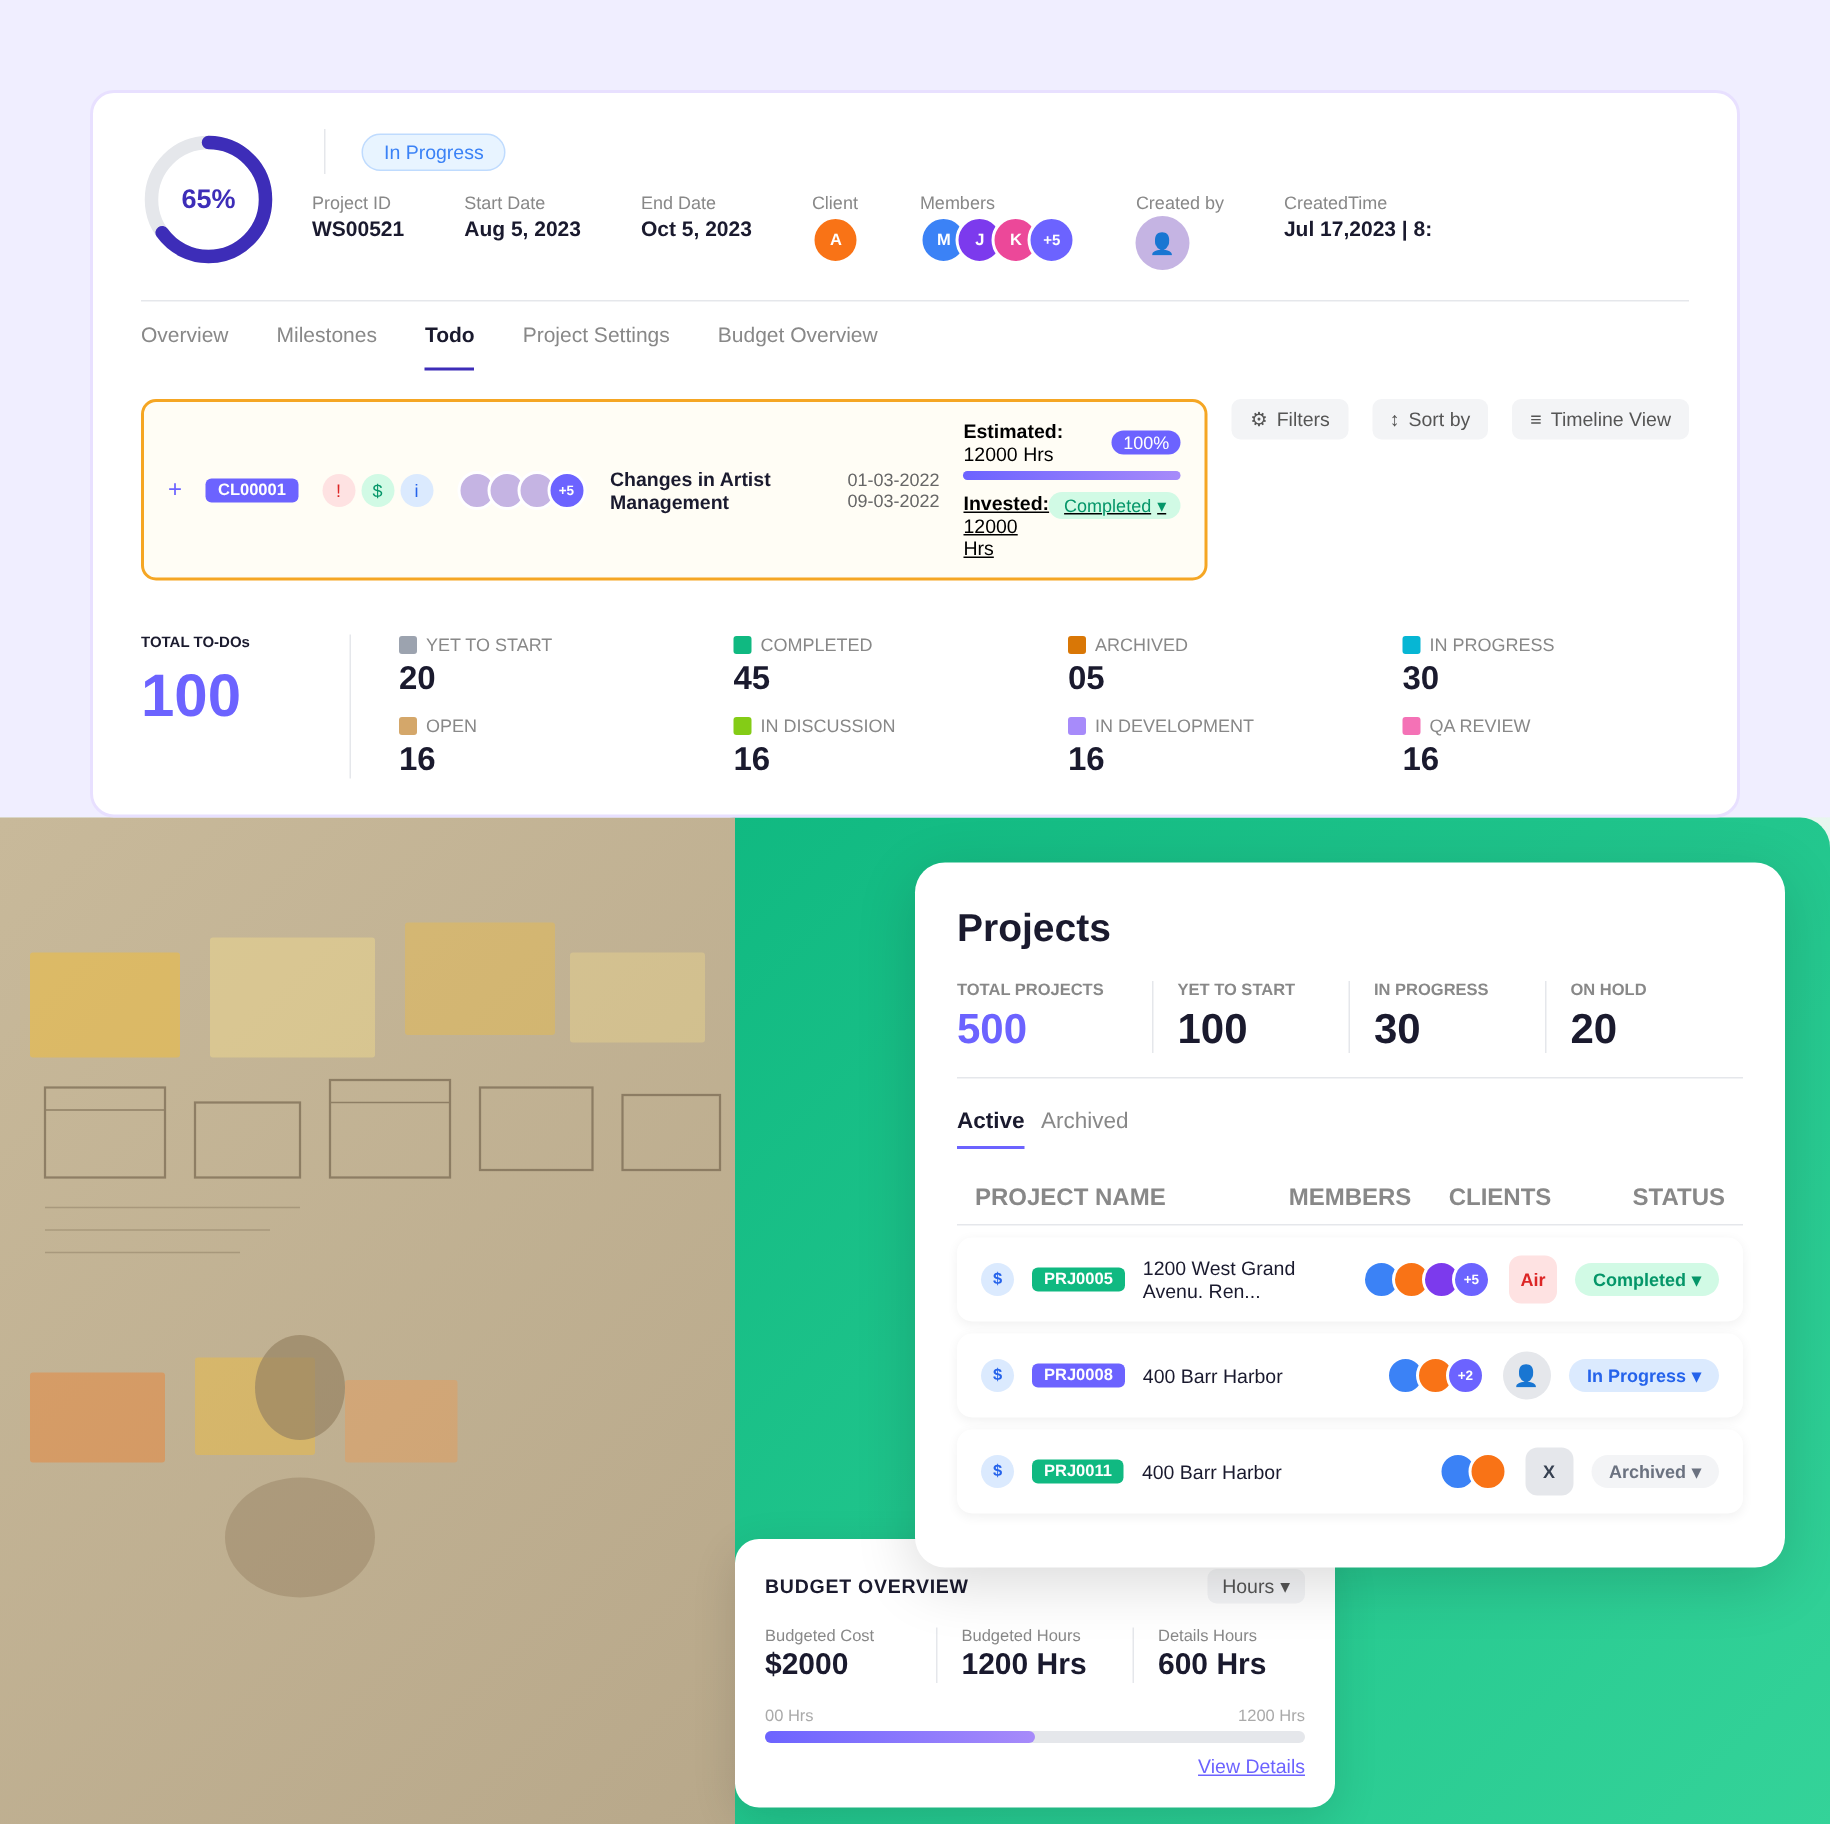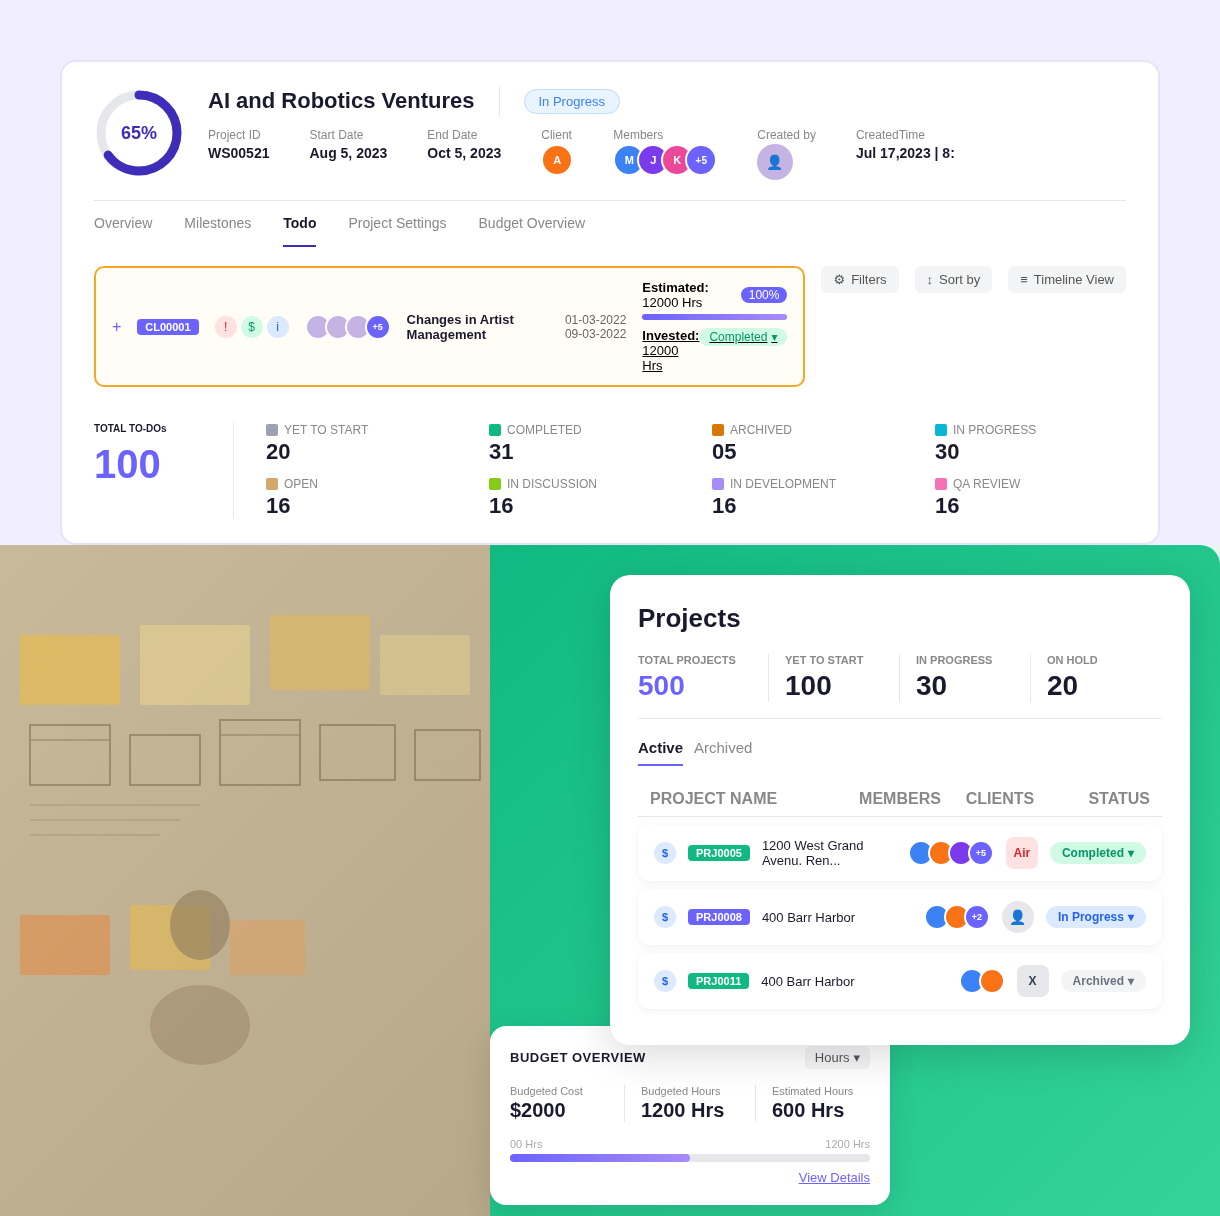--- a/index.html
+++ b/index.html
@@ -692,21 +692,20 @@
         <div class="donut-chart">
           <svg viewBox="0 0 90 90">
             <circle cx="45" cy="45" r="38" fill="none" stroke="#e5e7eb" stroke-width="9"></circle>
             <circle cx="45" cy="45" r="38" fill="none" stroke="#3d2db8" stroke-width="9" stroke-dasharray="238.76" stroke-dashoffset="83.57" stroke-linecap="round"></circle>
           </svg>
           <div class="donut-center">65%</div>
         </div>
 
         <div style="flex:1">
           <div class="project-title-row" style="margin-bottom:12px">
-            <span class="project-title">AI and Robotics Ventures</span>
             <span style="width:1px;height:30px;background:#e5e7eb;display:inline-block;margin:0 8px"></span>
             <span class="status-badge">In Progress</span>
           </div>
 
           <div class="meta-fields">
             <div class="meta-field">
               <label>Project ID</label>
               <span class="value">WS00521</span>
             </div>
             <div class="meta-field">
@@ -826,21 +825,21 @@
                   <span class="stat-dot" style="background:#9ca3af"></span>
                   <span>YET TO START</span>
                 </span>
               <span class="stat-value">20</span>
             </div>
             <div class="stat-item">
               <span class="stat-label">
                   <span class="stat-dot" style="background:#10b981"></span>
                   <span>COMPLETED</span>
                 </span>
-              <span class="stat-value">31</span>
+              <span class="stat-value">45</span>
             </div>
             <div class="stat-item">
               <span class="stat-label">
                   <span class="stat-dot" style="background:#d97706"></span>
                   <span>ARCHIVED</span>
                 </span>
               <span class="stat-value">05</span>
             </div>
             <div class="stat-item">
               <span class="stat-label">
@@ -1017,21 +1016,21 @@
       <div class="budget-metrics">
         <div class="budget-metric">
           <span class="budget-metric-label">Budgeted Cost</span>
           <span class="budget-metric-value">$2000</span>
         </div>
         <div class="budget-metric">
           <span class="budget-metric-label">Budgeted Hours</span>
           <span class="budget-metric-value">1200 Hrs</span>
         </div>
         <div class="budget-metric">
-          <span class="budget-metric-label">Estimated Hours</span>
+          <span class="budget-metric-label">Details Hours</span>
           <span class="budget-metric-value">600 Hrs</span>
         </div>
       </div>
 
       <div class="budget-bar-container">
         <div class="budget-bar-labels">
           <span>00 Hrs</span>
           <span>1200 Hrs</span>
         </div>
         <div class="budget-bar-track">

